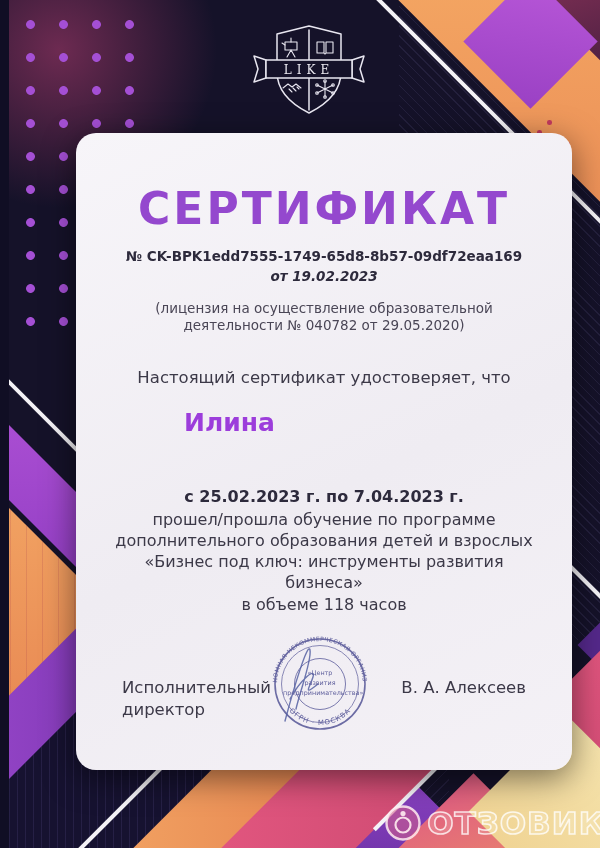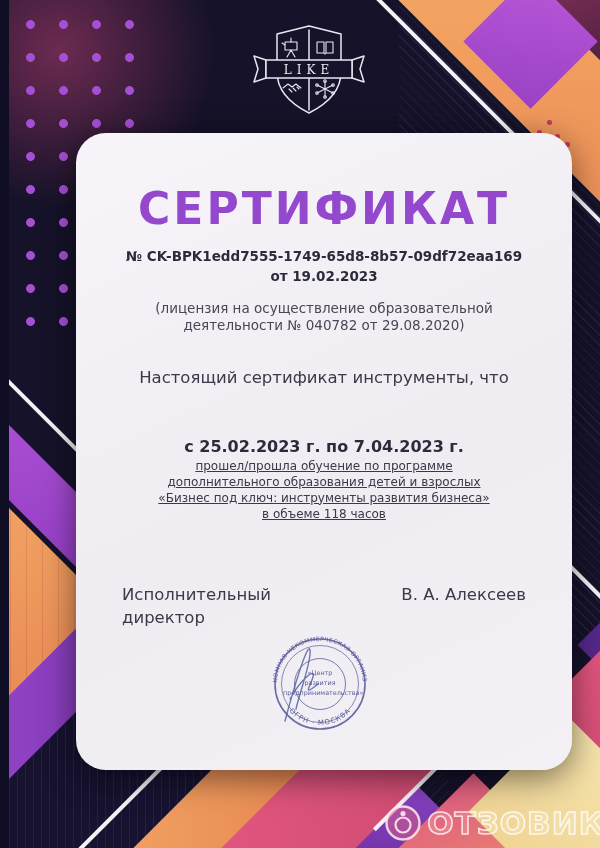--- a/index.html
+++ b/index.html
@@ -61,32 +61,32 @@
     background:linear-gradient(145deg,#b857d8,#9a41c4); }
   .dots-tr { left:538px; top:120px; width:4.5px; height:4.5px; border-radius:50%; background:#c23a5e;
     box-shadow:-10px 10px 0 #c23a5e, 8px 14px 0 #c23a5e, 18px 22px 0 #c23a5e,
       -4px 32px 0 #c23a5e, 20px 38px 0 #c23a5e, 4px 44px 0 #c23a5e, 18px 54px 0 #c23a5e; }
 
   
   .logo { position:absolute; left:235px; top:22px; width:130px; height:96px; }
 
   
   .card { position:absolute; left:67px; top:133px; width:496px; height:637px; z-index:5;
-    border-radius:30px; text-align:center; padding:52px 30px 0;
+    border-radius:20px; text-align:center; padding:52px 30px 0;
     background:linear-gradient(155deg,#f7f5f9 0%,#efecf2 55%,#f4f1f6 100%);
     box-shadow:0 8px 32px rgba(0,0,0,.5); }
   .prelines { white-space:pre-line; }
   .cert-title { font-size:44px; font-weight:800; letter-spacing:3px; color:#9448ce; line-height:1.1; }
   .cert-number { margin-top:14px; font-size:13.5px; font-weight:700; color:#2d2a3c; line-height:1.45; }
-  .cert-date { font-size:13.5px; font-weight:700; color:#2d2a3c; line-height:1.45; }
+  .cert-date { font-size:13.5px; font-weight:700; color:#2d2a3c; line-height:1.45;font-style:italic; }
   .cert-license { margin-top:13px; font-size:13.5px; color:#4a4656; line-height:1.32; }
   .cert-statement { margin-top:33px; font-size:16.5px; color:#3c3948; }
   .cert-name { margin-top:21px; font-size:25px; font-weight:700; color:#9c3ddb; text-align:left; padding-left:78px; }
   .cert-period { margin-top:50px; font-size:16px; font-weight:700; color:#2d2a3c;text-align:center; }
-  .cert-program { margin-top:3px; font-size:12px; color:#3c3948; line-height:1.32;text-decoration:underline; }
+  .cert-program { margin-top:3px; font-size:16px; color:#3c3948; line-height:1.32; }
   .cert-footer { margin-top:62px; display:flex; justify-content:space-between;
     text-align:left; padding:0 16px; font-size:16.5px; color:#3c3948; line-height:1.35;gap:36px; }
   .stamp { position:absolute; left:185px; top:492px; width:118px; height:118px; }
   .stamp-center-text { position:absolute; left:50%; top:50%; transform:translate(-50%,-50%);
     width:74px; font-size:6.4px; font-weight:400; line-height:1.55; color:#5e5e9c;
     text-align:center; white-space:pre-line; }
 
   
   .watermark { position:absolute; right:4px; bottom:6px; z-index:6; display:flex; align-items:center; gap:5px; }
   .watermark-text { font-size:31px; font-weight:800; letter-spacing:1px;
@@ -163,22 +163,23 @@
       </g>
       <text x="65" y="52" text-anchor="middle" fill="#eceaf2" font-family="DejaVu Serif, Liberation Serif, serif" font-size="12" letter-spacing="5">LIKE</text>
     </svg>
   </div>
 
   <div class="card">
     <div class="cert-title">СЕРТИФИКАТ</div>
     <div class="cert-number">№ CK-BPK1edd7555-1749-65d8-8b57-09df72eaa169</div>
     <div class="cert-date">от 19.02.2023</div>
     <div class="cert-license prelines">(лицензия на осуществление образовательной
-деятельности № 040782 от 29.08.2020)</div>
-    <div class="cert-statement">Настоящий сертификат инструменты, что</div>
+деятельности № 040782 от 29.05.2020)</div>
+    <div class="cert-statement">Настоящий сертификат удостоверяет, что</div>
+    <div class="cert-name">Илина</div>
     <div class="cert-period">с 25.02.2023  г. по 7.04.2023 г.</div>
     <div class="cert-program prelines">прошел/прошла обучение по программе
 дополнительного образования детей и взрослых
 «Бизнес под ключ: инструменты развития бизнеса»
 в объеме 118 часов</div>
 
     <div class="cert-footer">
       <div class="prelines">Исполнительный
 директор</div>
       <div>В. А. Алексеев</div>

